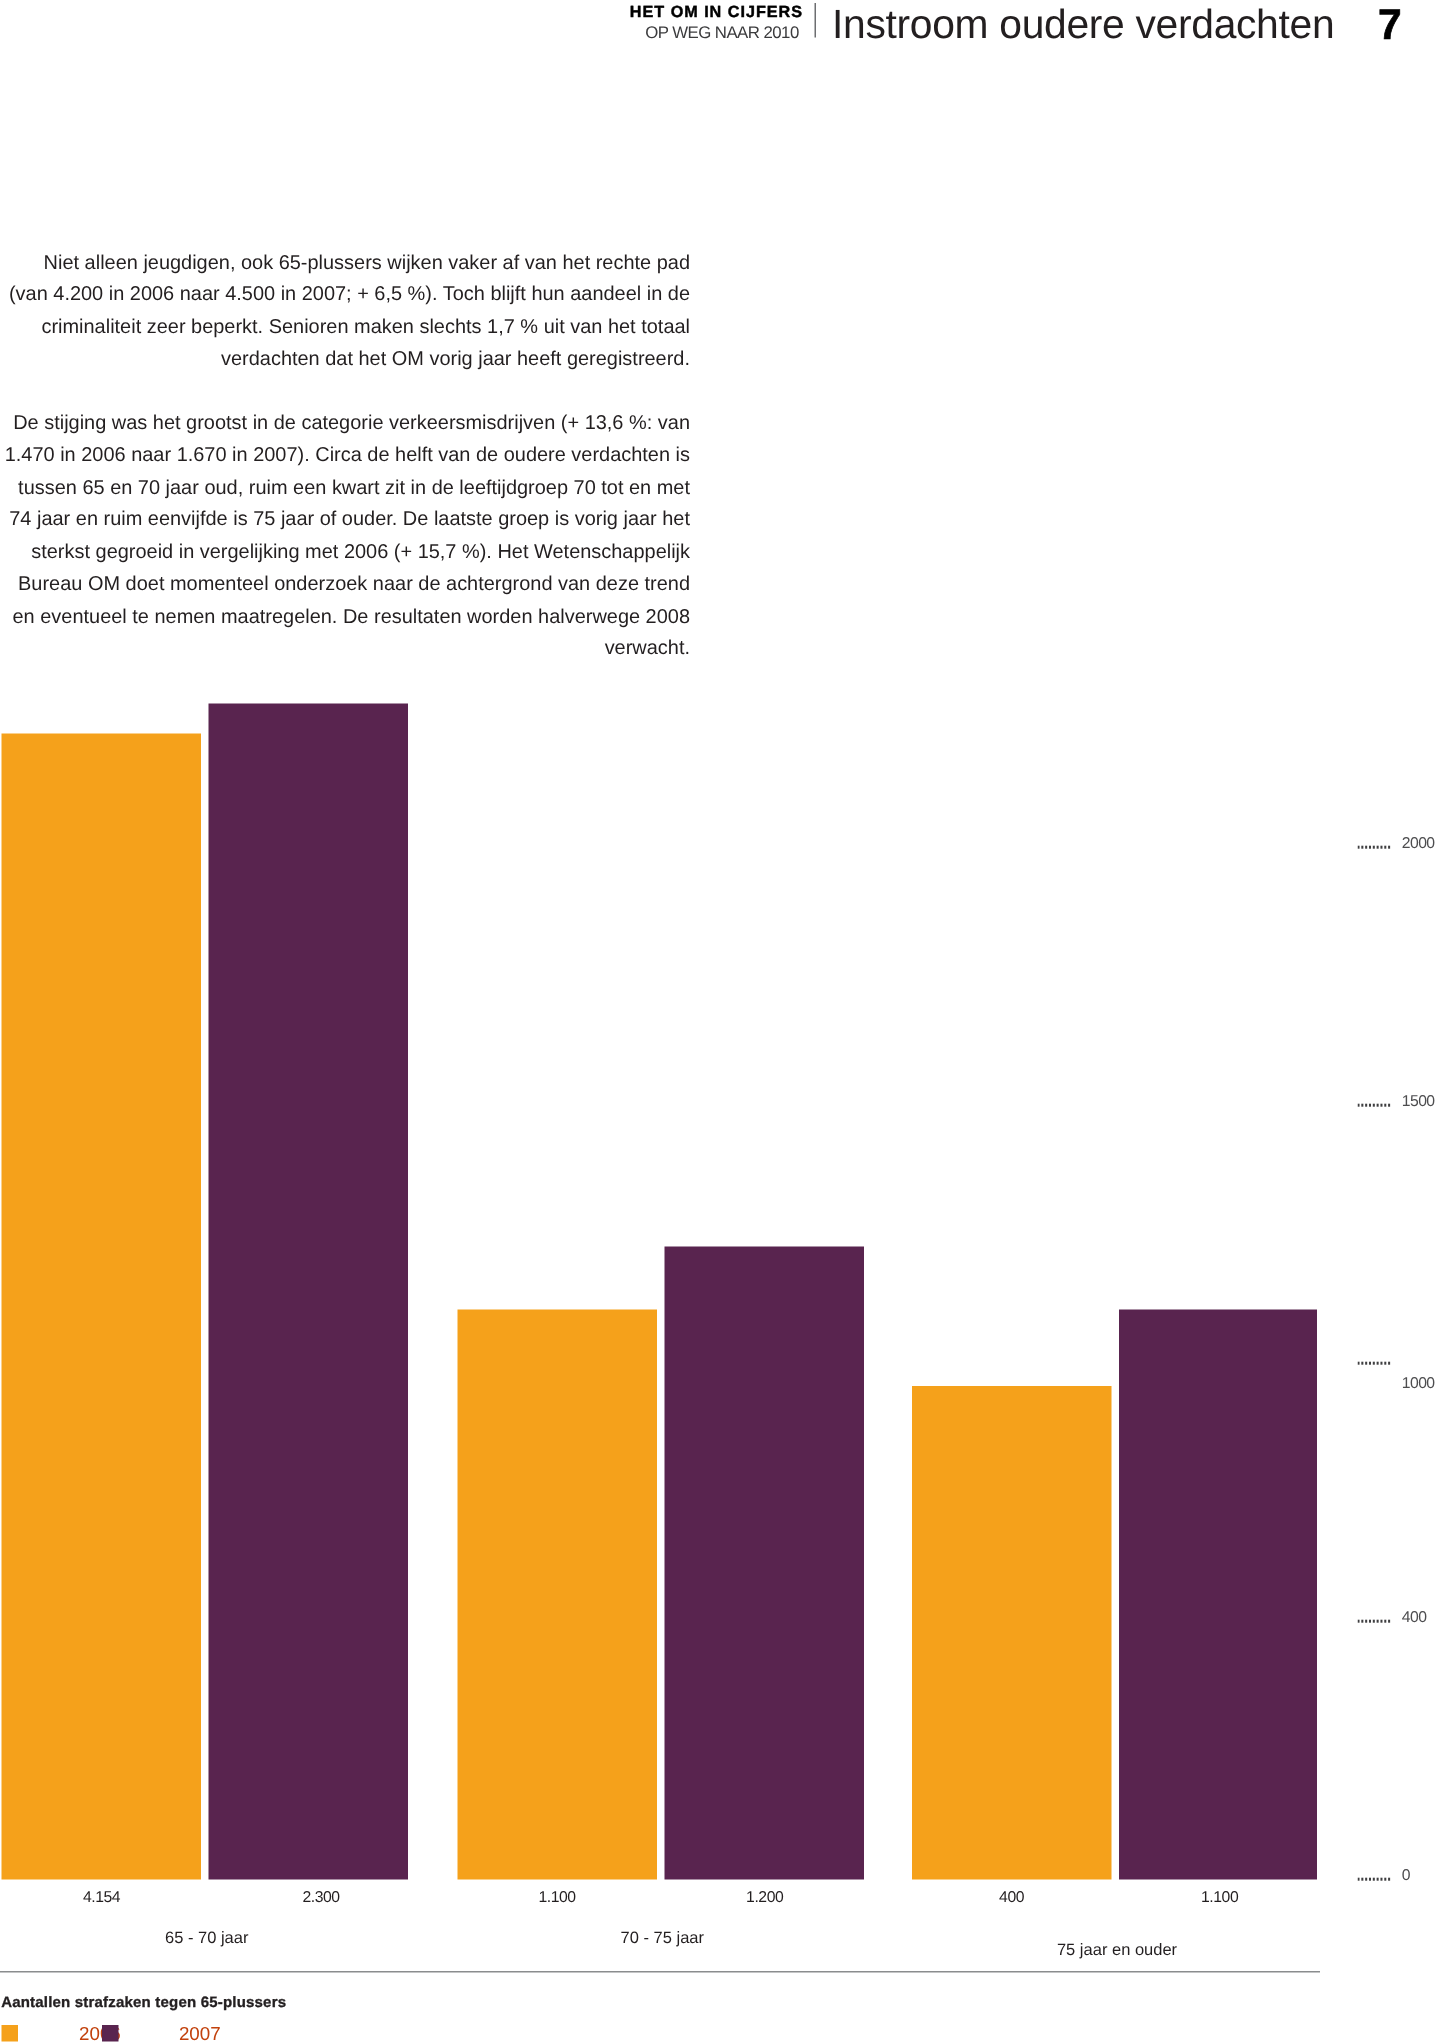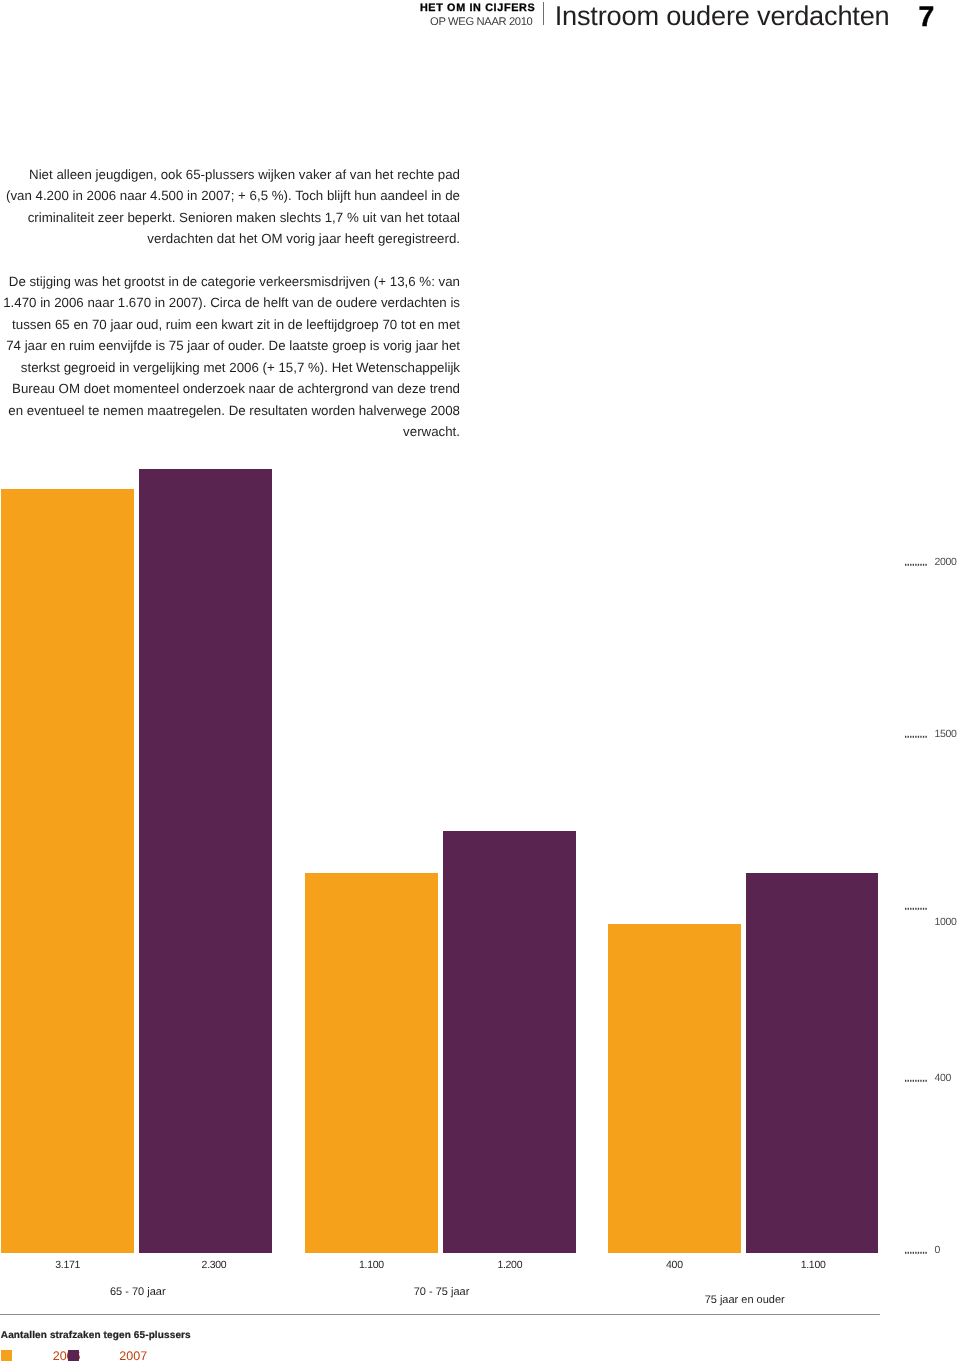--- a/index.html
+++ b/index.html
@@ -155,21 +155,21 @@
               <rect x="12.75" y="0.8" width="1.35" height="2" fill="#3f3f41"></rect>
               <rect x="15.30" y="0.8" width="1.35" height="2" fill="#3f3f41"></rect>
               <rect x="17.85" y="0.8" width="1.35" height="2" fill="#3f3f41"></rect>
               <rect x="20.40" y="0.8" width="1.35" height="2" fill="#3f3f41"></rect>
             </svg>
           </span>
           <span class="lbl" style="left: 30.4px;">0</span>
         </div>
       </div>
     <div class="vlabels" id="vlabels">
-        <div class="vlabel" style="left: 7.7px; width: 120px; top: 830.4px;">3.171</div>
+        <div class="vlabel" style="left: 7.7px; width: 120px; top: 830.4px;">4.154</div>
         <div class="vlabel" style="left: 154px; width: 120px; top: 830.4px;">2.300</div>
         <div class="glabel" style="left: 37.8px; width: 200px; top: 855.2px;">65 - 70 jaar</div>
         <div class="vlabel" style="left: 311.4px; width: 120px; top: 830.4px;">1.100</div>
         <div class="vlabel" style="left: 449.8px; width: 120px; top: 830.4px;">1.200</div>
         <div class="glabel" style="left: 341.5px; width: 200px; top: 855.2px;">70 - 75 jaar</div>
         <div class="vlabel" style="left: 614.4px; width: 120px; top: 830.4px;">400</div>
         <div class="vlabel" style="left: 753.1px; width: 120px; top: 830.4px;">1.100</div>
         <div class="glabel" style="left: 644.7px; width: 200px; top: 863px;">75 jaar en ouder</div>
       </div>
   </div>

